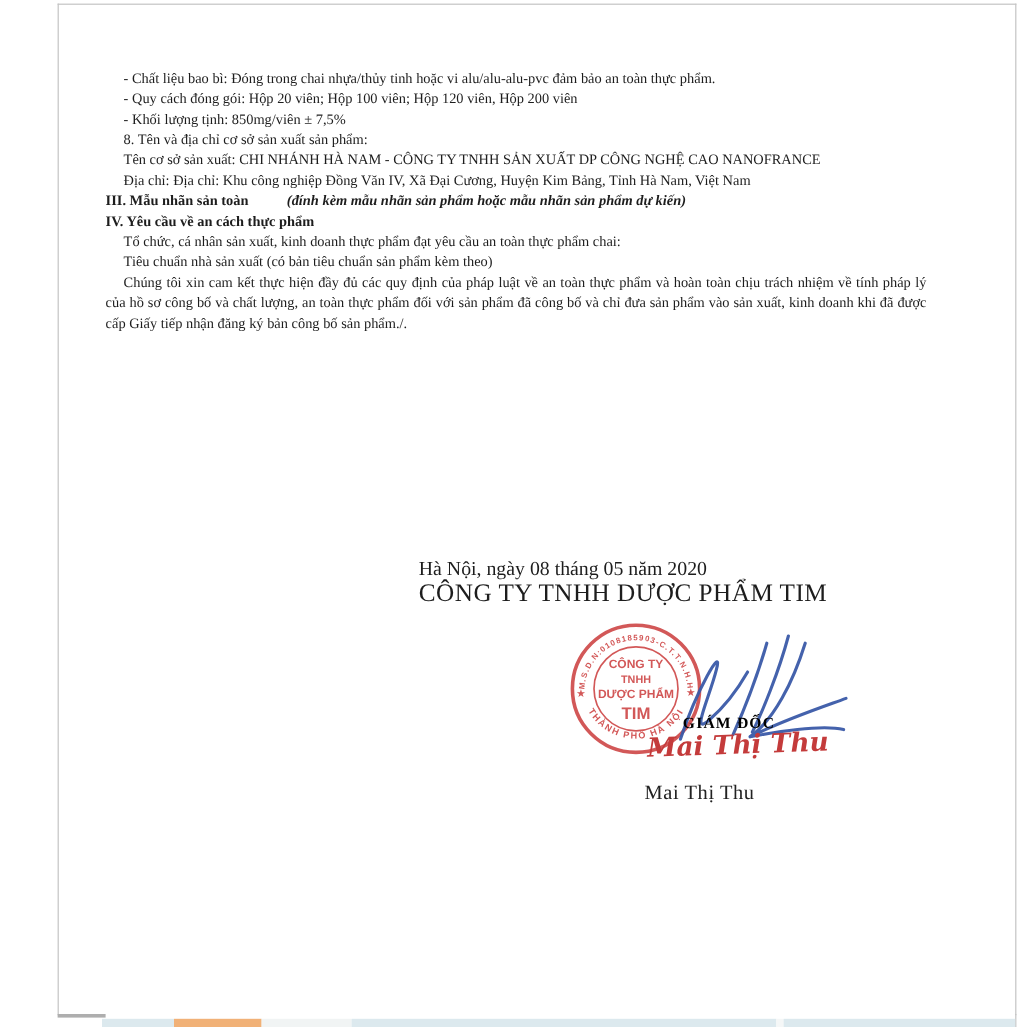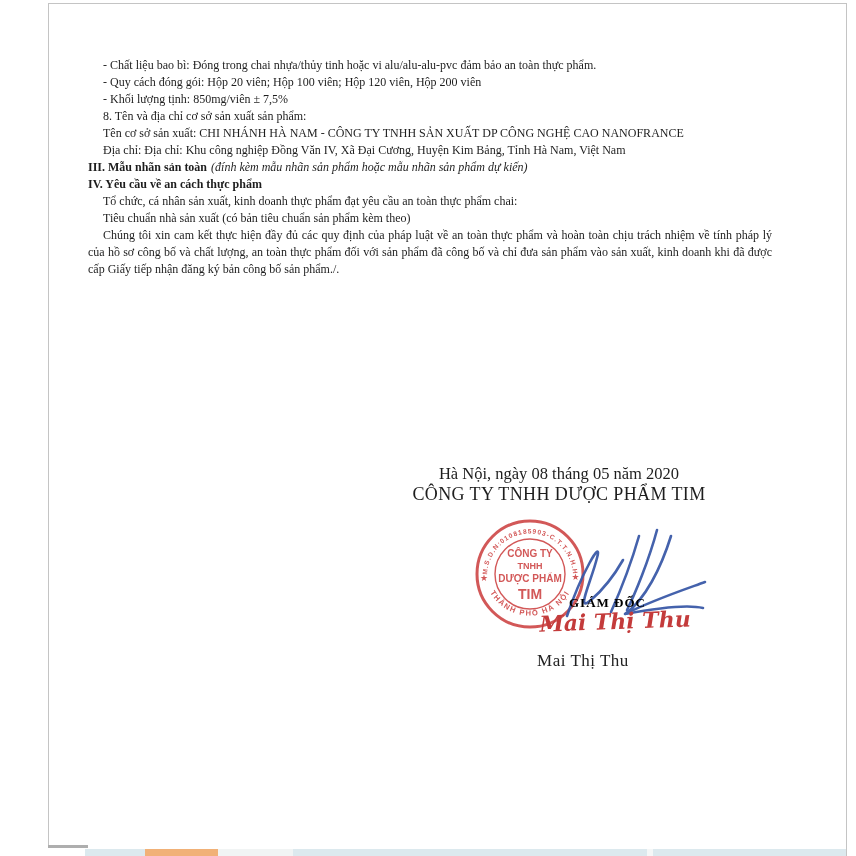--- a/index.html
+++ b/index.html
@@ -5,25 +5,25 @@
   html,body{margin:0;padding:0;background:#ffffff;}
   .canvas{position:relative;width:856px;height:856px;background:#ffffff;overflow:hidden;
           font-family:"Liberation Serif",serif;color:#1d1d1d;}
   .page{position:absolute;left:48px;top:3px;width:799px;height:843px;background:#fff;
         border:1px solid #c4c4c4;border-bottom:none;box-sizing:border-box;}
   .content{padding:53px 74px 0 39px;font-size:12px;line-height:17px;}
   .content p{margin:0;text-align:justify;}
   .ind{text-indent:15px;}
   .mt8{margin-top:8px}.mt11{margin-top:11px}.mt14{margin-top:14px}.mt15{margin-top:15px}.mt21{margin-top:21px}
   .sec-head{font-weight:bold;text-align:left !important;}
-  .sec-head i{font-weight:normal;font-style:italic;}
+  .sec-head i{font-weight:bold;font-style:italic;margin-left:28px;}
   .sec-head b{margin-right:4px;}
-  .signoff{position:absolute;left:300px;top:459px;width:420px;text-align:center;line-height:21px;}
+  .signoff{position:absolute;left:300px;top:459px;width:420px;text-align:left;line-height:21px;}
   .signoff .date{font-size:16.5px;}
-  .signoff .company{font-size:18px;letter-spacing:.4px;}
+  .signoff .company{font-size:21px;letter-spacing:.4px;}
   .stamp{position:absolute;left:424px;top:513px;opacity:.92;}
   .sig{position:absolute;left:458px;top:512px;}
   .title-red{position:absolute;left:520px;top:591px;width:128px;
              font-family:"Liberation Serif",serif;font-weight:bold;font-size:13px;
              letter-spacing:1px;color:#000000;}
   .script-red{position:absolute;left:468px;top:604px;width:196px;text-align:center;
               font-family:"DejaVu Serif",serif;font-style:italic;font-weight:bold;
               font-size:22px;color:#c43b3b;transform:rotate(-2deg);}
   .signer{position:absolute;left:452px;top:647px;width:164px;text-align:center;
           font-size:17px;letter-spacing:.5px;color:#222;}

